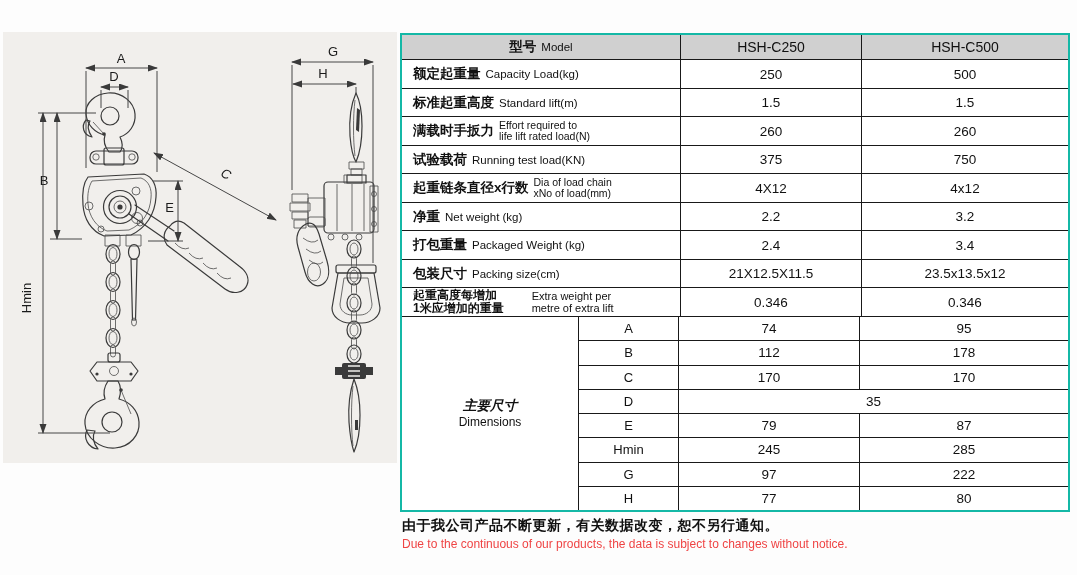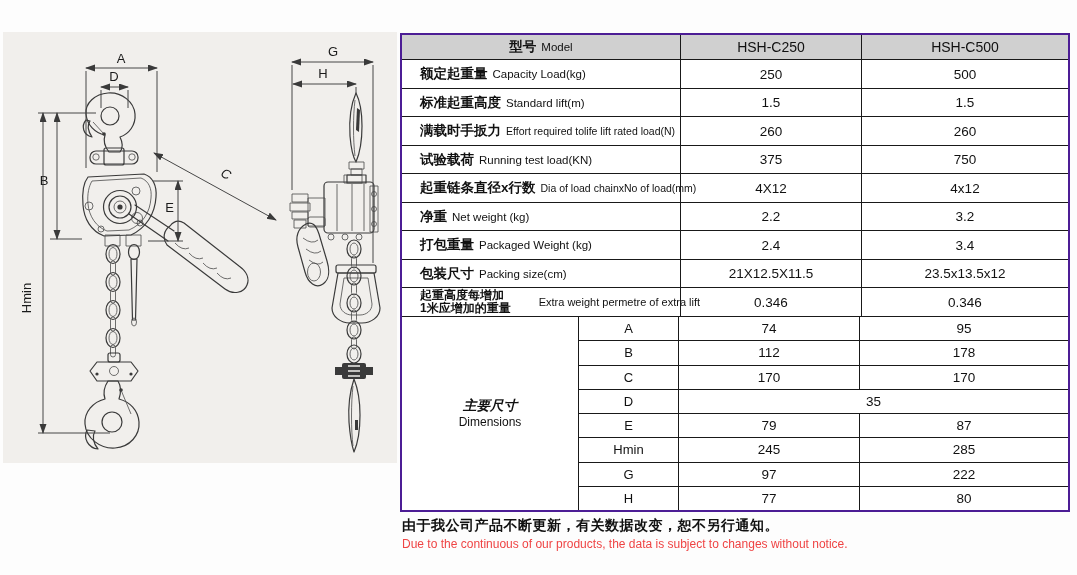--- a/index.html
+++ b/index.html
@@ -11,36 +11,36 @@
   }
   svg.drawing { position:absolute; left:0; top:0; }
   .ln   { fill:none; stroke:#3a3a3a; stroke-width:1.2; stroke-linejoin:round; stroke-linecap:round; }
   .ln2  { fill:none; stroke:#4a4a4a; stroke-width:0.8; stroke-linejoin:round; }
   .fillp{ fill:#3a3a3a; stroke:none; }
   .dim  { fill:none; stroke:#474747; stroke-width:1; }
   .dimtxt { font-size:13px; fill:#1a1a1a; font-family:"Liberation Sans","DejaVu Sans",sans-serif; }
 
   .spec-table {
     position:absolute; left:400px; top:33px; width:670px; height:479px;
-    border:2px solid #4c1d95; background:#fff;
+    border:2px solid #14b8a6; background:#fff;
     display:flex; flex-direction:column;
   }
   .trow { display:flex; border-bottom:1px solid #191919; min-height:0; }
   .trow.header { background:#d0d0d0; }
   .h25 { flex:25 0 0; }
   .h28 { flex:28.4 0 0; }
   .dims { flex:199 0 0; display:flex; min-height:0; }
   .cell { display:flex; align-items:center; min-width:0; }
-  .c-label { width:279px; border-right:1px solid #191919; padding-left:18px; }
+  .c-label { width:279px; border-right:1px solid #191919; padding-left:11px; }
   .trow.header .c-label { justify-content:center; padding-left:0; }
   .c-v  { width:181px; border-right:1px solid #191919; justify-content:center; font-size:13.5px; }
   .c-v2 { flex:1; justify-content:center; font-size:13.5px; }
   .zh { font-weight:bold; font-size:13.5px; white-space:nowrap; }
   .en { font-size:11.5px; margin-left:5px; white-space:nowrap; }
-  .en-stack { display:flex; flex-direction:row; font-size:10.5px; line-height:11px; margin-left:5px; white-space:nowrap; }
+  .en-stack { display:flex; flex-direction:column; font-size:10.5px; line-height:11px; margin-left:5px; white-space:nowrap; }
   .zh-stack { display:flex; flex-direction:column; font-size:12px; line-height:13.5px; font-weight:bold; white-space:nowrap; }
   .hdr-model { font-size:14px; }
   .dims-label { width:177px; border-right:1px solid #191919; display:flex; flex-direction:column; align-items:center; justify-content:center; }
   .dims-label .zh { font-size:13.5px;font-style:italic; }
   .dims-label .en-sub { font-size:12px; }
   .dims-rows { flex:1; display:flex; flex-direction:column; }
   .drow { flex:1; display:flex; border-bottom:1px solid #191919; min-height:0; }
   .drow:last-child { border-bottom:none; }
   .c-dim { width:100px; border-right:1px solid #191919; justify-content:center; font-size:13px; }
 

